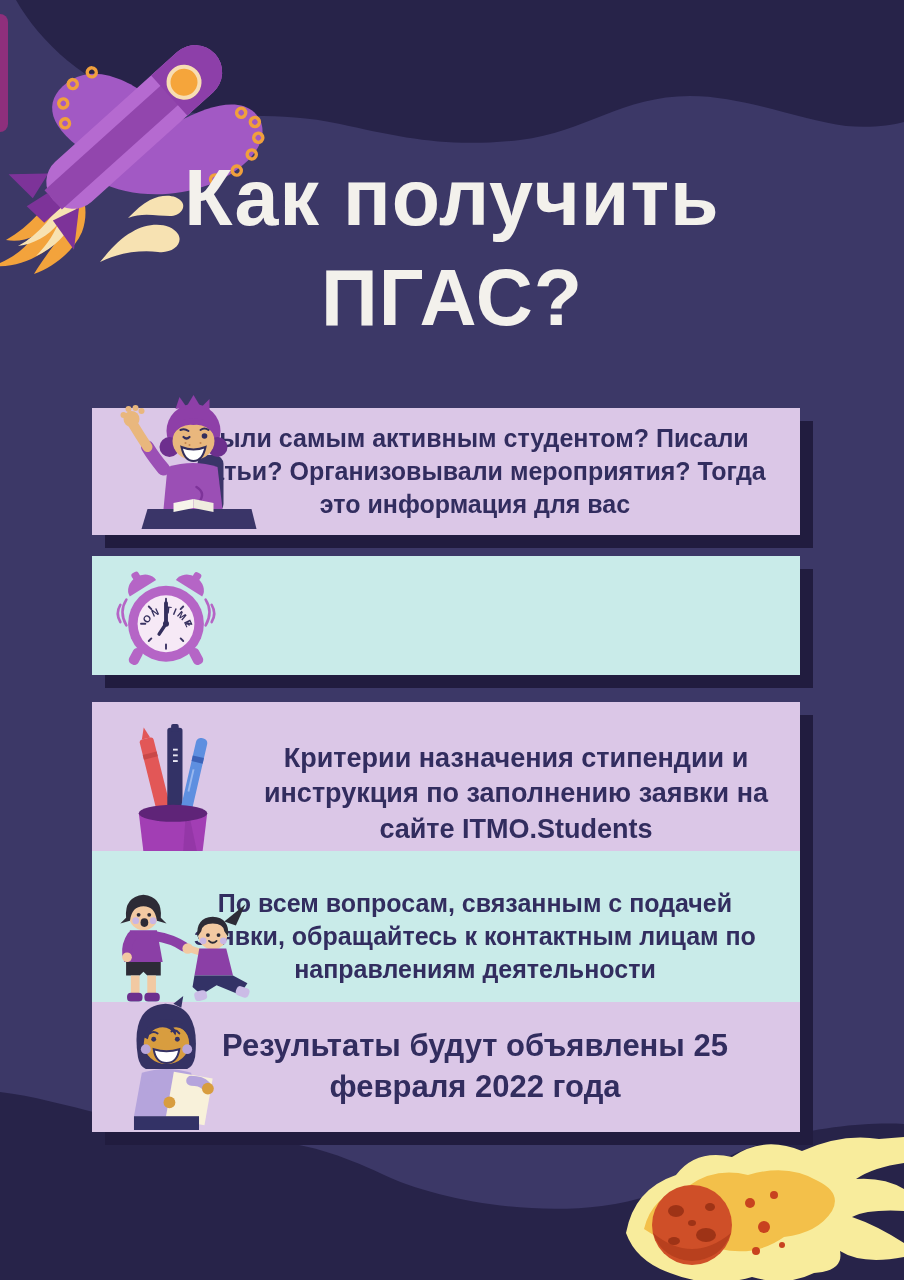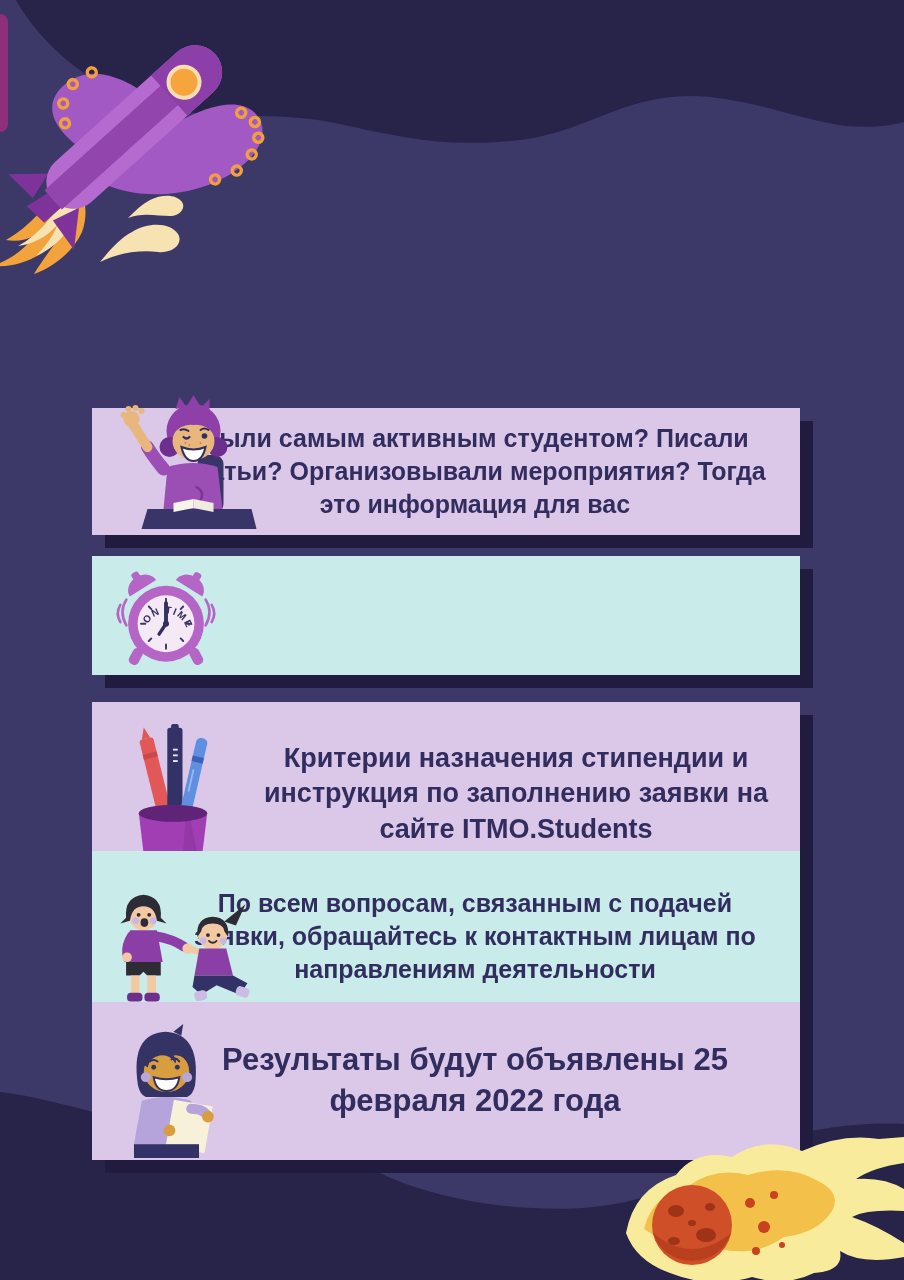--- a/index.html
+++ b/index.html
@@ -24,21 +24,21 @@
   .card p{
     flex:1;margin:0;text-align:center;color:#322d5f;font-weight:bold;
     line-height:1.32;padding:4px 28px 4px 86px;
   }
   .card.lav{background:#dbc7e7;}
   .card.cyan{background:#c9ebe9;}
   .c1{top:408px;height:127px;}
   .c2{top:556px;height:119px;}
   .c3{top:702px;height:184px;}
   .c4{top:851px;height:170px;}
-  .c5{top:1002px;height:158px;align-items:center;}
+  .c5{top:1002px;height:130px;align-items:center;}
   .c1 p,.c4 p{font-size:25px;}
   .c3 p{font-size:27px;padding-left:168px;}
   .c2 p,.c5 p{font-size:31px;}
   .icon{position:absolute;}
   .i1{left:8px;bottom:0;width:158px;height:140px;}
   .i2{left:18px;top:4px;width:112px;height:112px;}
   .i3{left:32px;bottom:10px;width:98px;height:152px;}
   .i4{left:6px;bottom:6px;width:165px;height:130px;}
   .i5{left:12px;bottom:2px;width:124px;height:136px;}
 </style>
@@ -78,20 +78,24 @@
         <circle cx="242" cy="196" r="4.5"></circle>
           <circle cx="246" cy="212" r="4.5"></circle>
           <circle cx="238" cy="226" r="4.5"></circle>
         <circle cx="222" cy="234" r="4.5"></circle>
           <circle cx="200" cy="236" r="4.5"></circle>
           <circle cx="178" cy="228" r="4.5"></circle>
       </g>
     </g>
   </svg>
 
+  <div class="title">
+    <div>Как получить</div>
+    <div>ПГАС?</div>
+  </div>
 
   <section class="card lav c1">
     <svg class="icon i1" viewBox="0 0 155 140" aria-hidden="true">
       <rect x="96" y="60" width="26" height="58" rx="9" fill="#3a3568"></rect>
       <path d="M62 74 Q 52 62 46 52" stroke="#9b4fb5" stroke-width="13" stroke-linecap="round" fill="none"></path>
       <path d="M46 52 Q 38 40 32 30" stroke="#e9b77d" stroke-width="10" stroke-linecap="round" fill="none"></path>
       <g fill="#e9b77d">
         <circle cx="30" cy="24" r="8"></circle>
           <circle cx="22" cy="20" r="3"></circle>
           <circle cx="27" cy="14" r="3"></circle>

